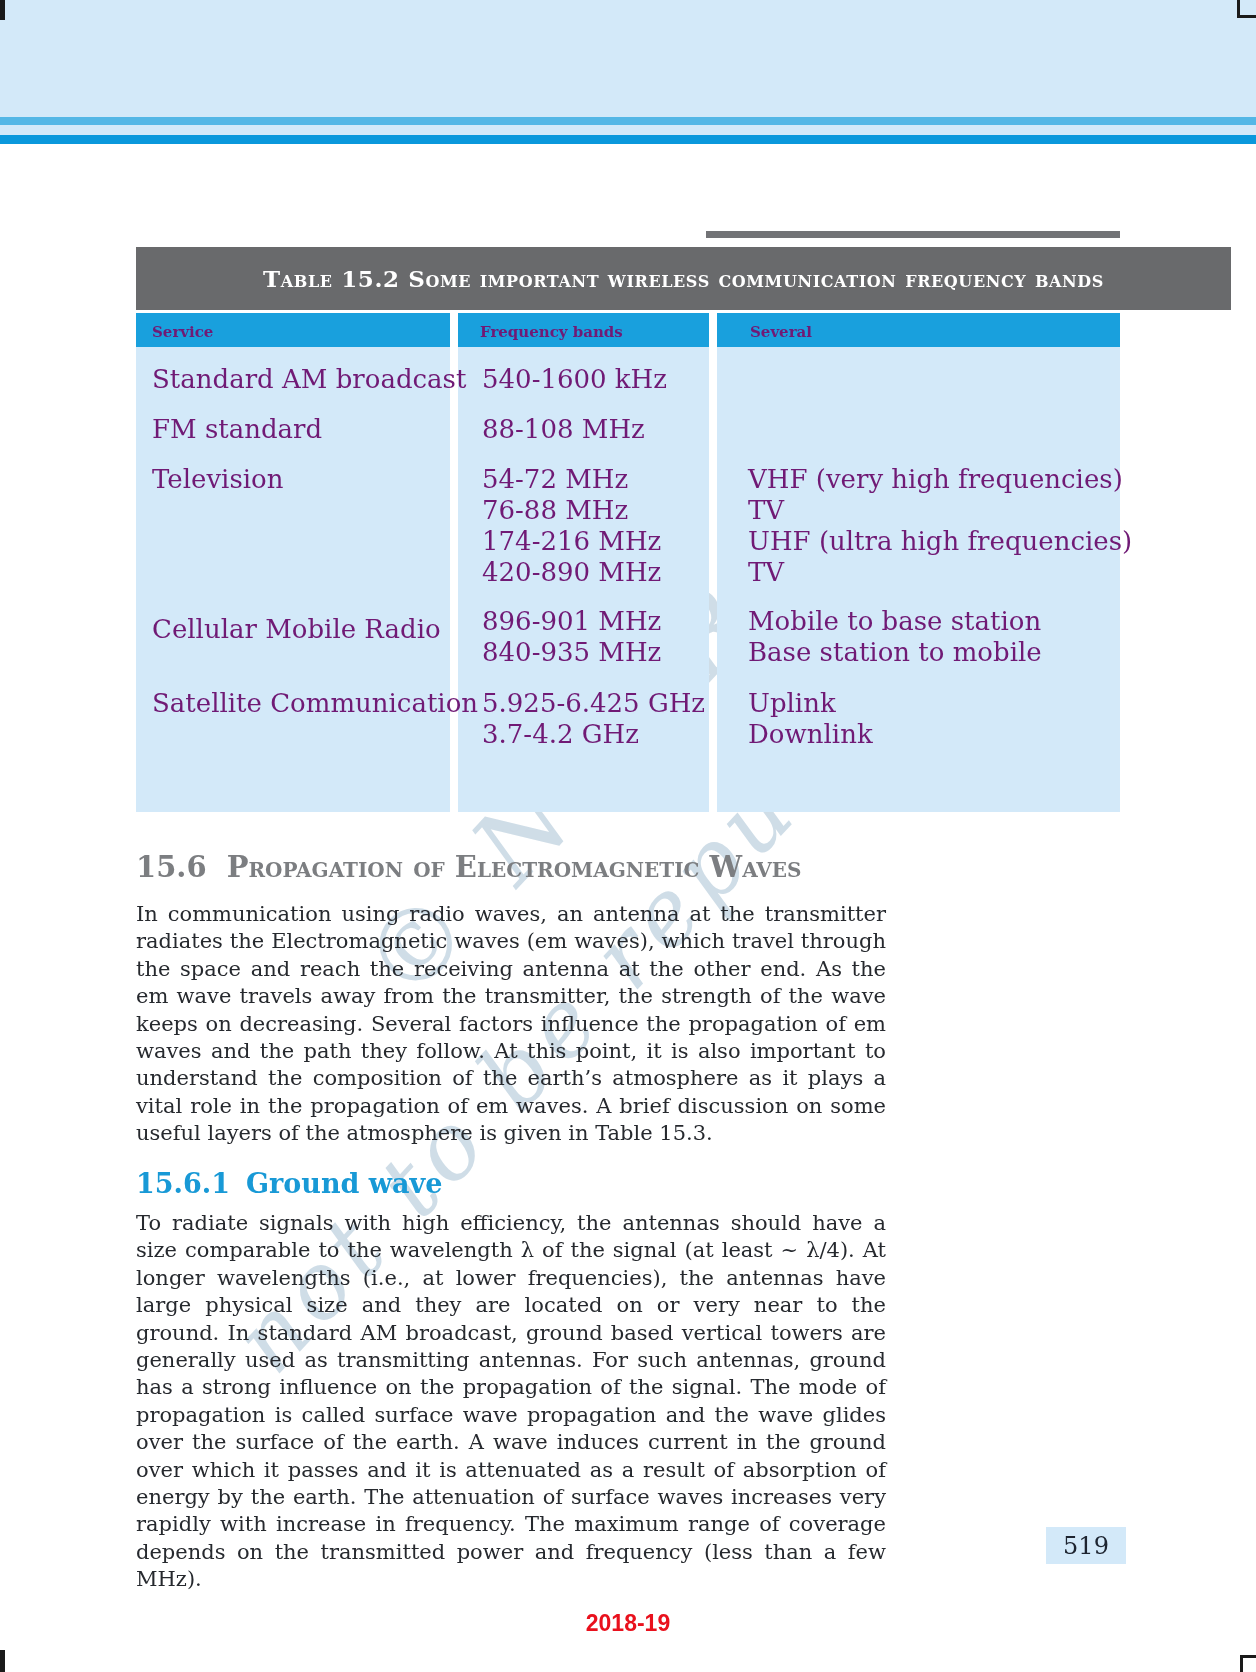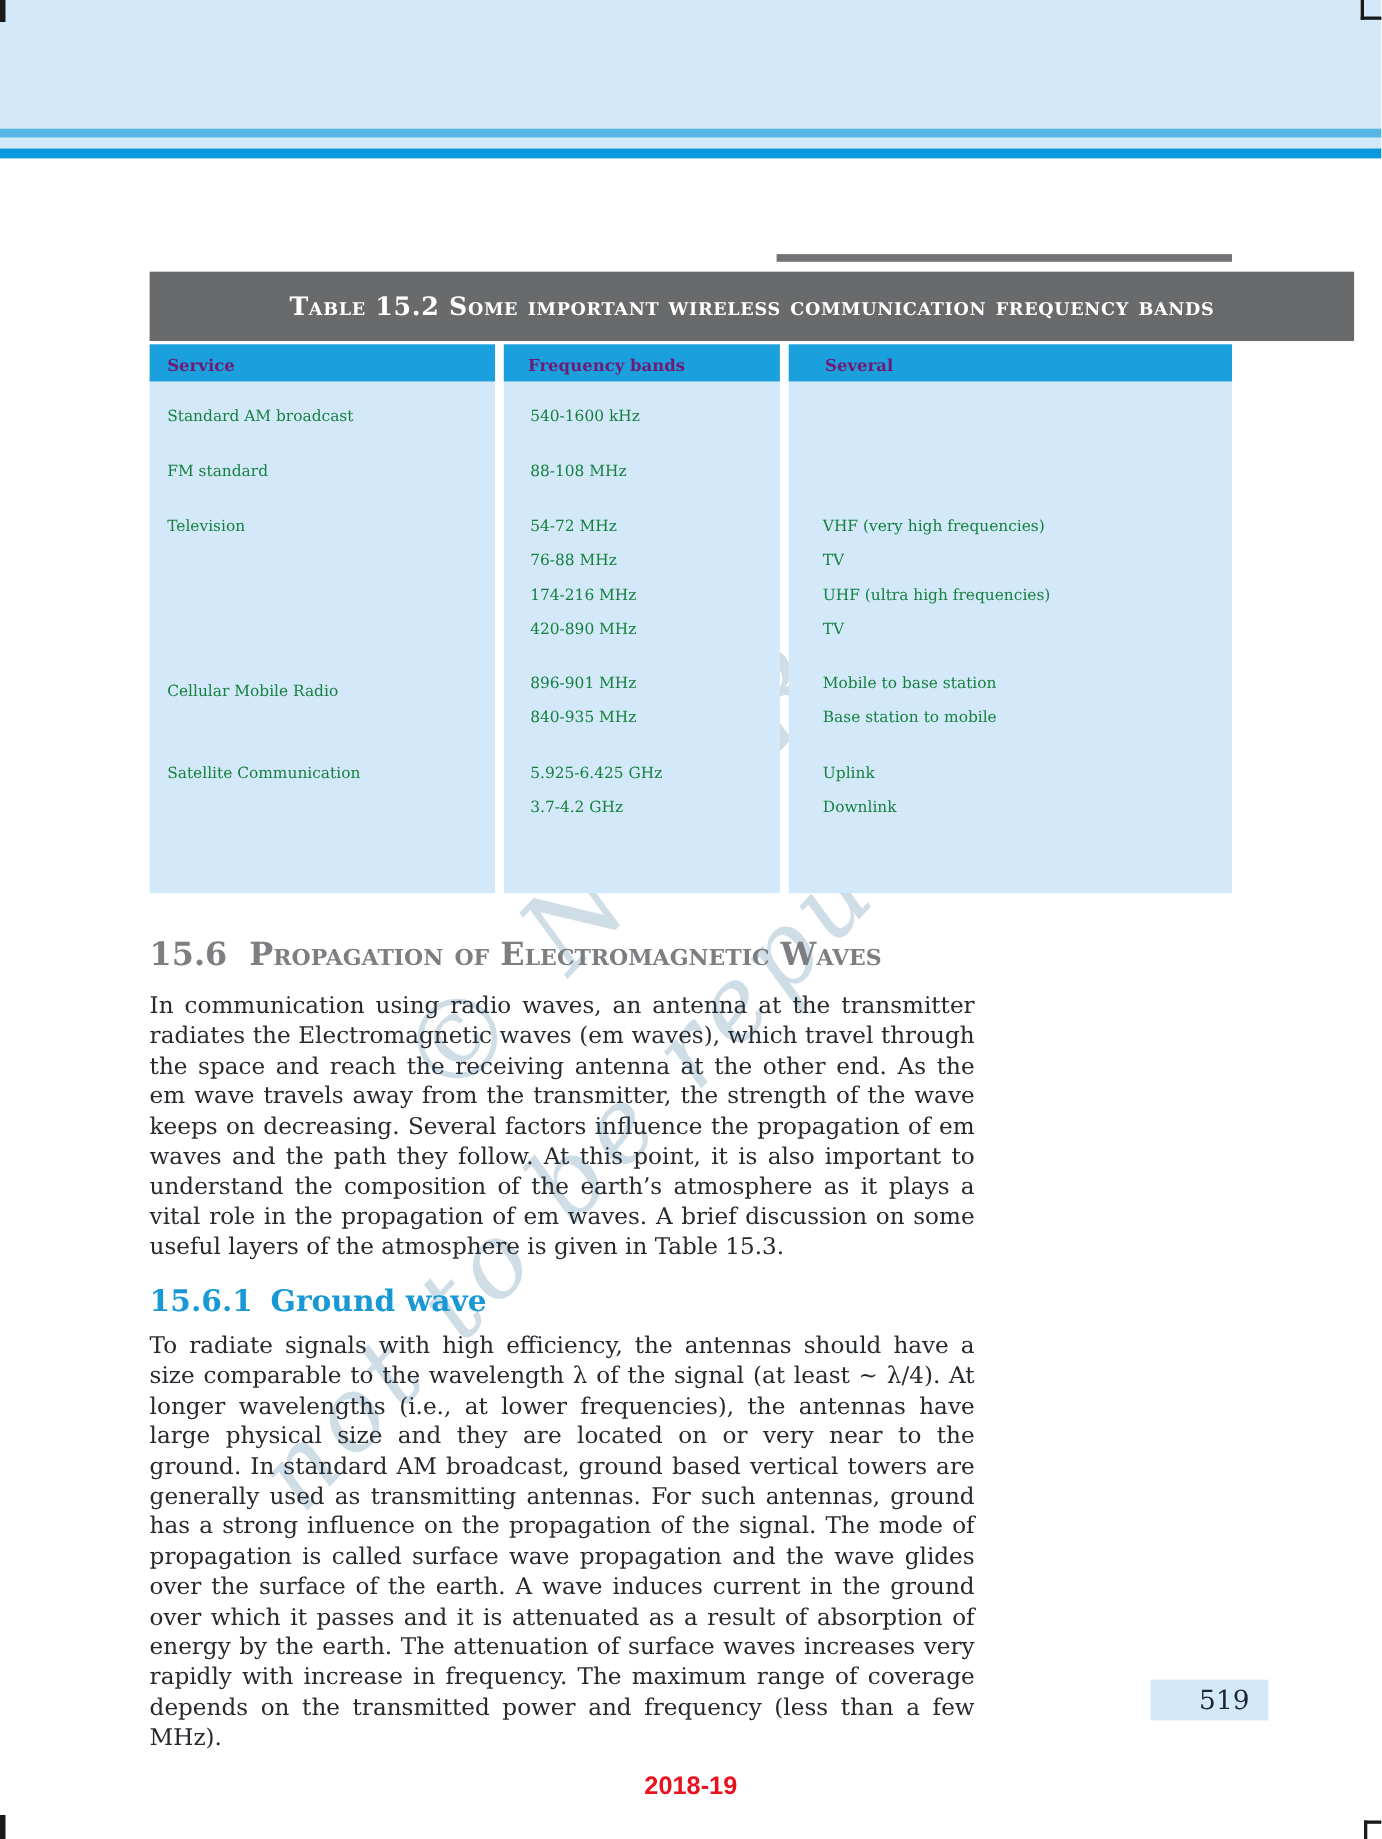--- a/index.html
+++ b/index.html
@@ -39,21 +39,21 @@
     position:absolute;left:136px;top:247px;width:1095px;height:63px;background:#696a6c;z-index:2;
     display:flex;align-items:center;justify-content:center;
   }
   .tbl-title{color:#ffffff;font-weight:bold;font-size:23px;font-variant:small-caps;letter-spacing:0.6px;}
   .cellbg{position:absolute;z-index:2;}
   .hdr{background:#19a0dd;top:313px;height:34px;}
   .bdy{background:#d3e9f9;top:347px;height:465px;}
   .c1{left:136px;width:314px;}
   .c2{left:458px;width:251px;}
   .c3{left:717px;width:403px;}
-  .tline{position:absolute;z-index:3;font-size:14px;line-height:24px;white-space:nowrap;color:#15803d;}
+  .tline{position:absolute;z-index:3;font-size:26px;line-height:24px;white-space:nowrap;color:#701a75;}
   .thead{font-weight:bold;font-size:15px;color:#701a75;}
   
   .section-heading{
     position:absolute;left:136px;top:850px;width:900px;z-index:2;
     color:#7c7e81;font-weight:bold;font-size:29px;white-space:nowrap;
   }
   .section-heading .num{margin-right:20px;}
   .sc{font-variant:small-caps;}
   .para{
     position:absolute;left:136px;width:750px;z-index:2;
@@ -63,21 +63,21 @@
   .para2{top:1210px;}
   .sub-heading{
     position:absolute;left:136px;top:1168px;z-index:2;
     color:#1899d6;font-weight:bold;font-size:27px;white-space:nowrap;
   }
   .sub-heading .num{margin-right:16px;}
   
   .page-badge{
     position:absolute;left:1046px;top:1527px;width:80px;height:37px;background:#d3e9f9;z-index:2;
     display:flex;align-items:center;justify-content:center;
-    font-size:24px;color:#1d2430;padding-left:27px;
+    font-size:24px;color:#1d2430;
   }
   .footer-year{
     position:absolute;left:0;top:1610px;width:1256px;text-align:center;z-index:2;
     font-family:"Liberation Sans","DejaVu Sans",sans-serif;
     font-weight:bold;font-size:23px;color:#e9111d;
   }
 </style>
 </head>
 <body>
 

